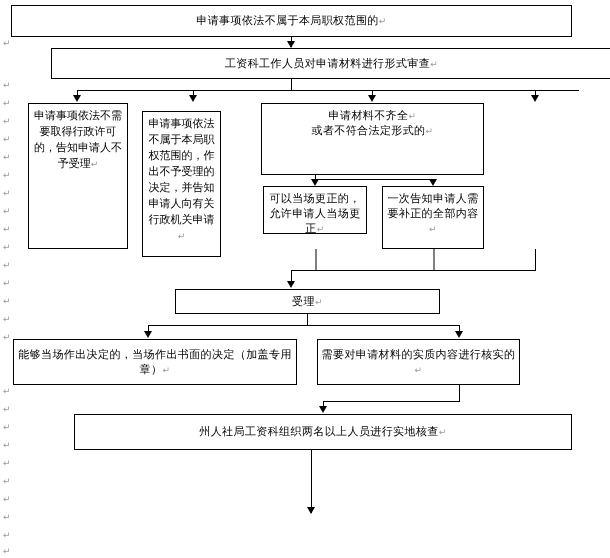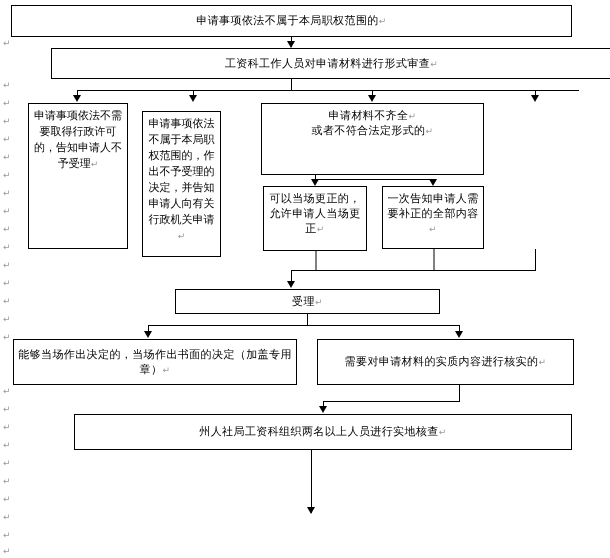--- a/index.html
+++ b/index.html
@@ -131,21 +131,21 @@
   </div>
 
 
   <div class="ln h" style="left:315px;top:179px;width:118px;"></div>
   <div class="ln v" style="left:315px;top:175px;height:4px;"></div>
   <div class="ln v" style="left:315px;top:179px;height:3px;"></div>
   <div class="arrow" style="left:311px;top:179px;"></div>
   <div class="ln v" style="left:433px;top:179px;height:3px;"></div>
   <div class="arrow" style="left:429px;top:179px;"></div>
 
-  <div class="box top-align" style="left:263px;top:186px;width:104px;height:65px;">
+  <div class="box top-align" style="left:263px;top:186px;width:104px;height:48px;">
     <span class="txt"><span>可以当场更正的，允许申请人当场更正</span><span class="pc">↵</span></span>
   </div>
 
   <div class="box top-align" style="left:382px;top:186px;width:102px;height:63px;">
     <span class="txt"><span>一次告知申请人需要补正的全部内容</span><span class="pc">↵</span></span>
   </div>
 
   <div class="ln grey" style="left:315px;top:249px;height:21px;"></div>
   <div class="ln grey" style="left:433px;top:249px;height:21px;"></div>
   <div class="ln v" style="left:535px;top:249px;height:21px;"></div>
@@ -161,21 +161,21 @@
   <div class="ln h" style="left:148px;top:325px;width:311px;"></div>
   <div class="ln v" style="left:148px;top:325px;height:9px;"></div>
   <div class="arrow" style="left:144px;top:331px;"></div>
   <div class="ln v" style="left:459px;top:325px;height:9px;"></div>
   <div class="arrow" style="left:455px;top:331px;"></div>
 
   <div class="box" style="left:13px;top:339px;width:284px;height:46px;">
     <span class="txt"><span>能够当场作出决定的，当场作出书面的决定（加盖专用章）</span><span class="pc">↵</span></span>
   </div>
 
-  <div class="box" style="left:317px;top:339px;width:257px;height:46px;">
+  <div class="box" style="left:317px;top:339px;width:203px;height:46px;">
     <span class="txt"><span>需要对申请材料的实质内容进行核实的</span><span class="pc">↵</span></span>
   </div>
 
   <div class="ln v" style="left:459px;top:385px;height:16px;"></div>
   <div class="ln h" style="left:323px;top:401px;width:137px;"></div>
   <div class="ln v" style="left:323px;top:401px;height:8px;"></div>
   <div class="arrow" style="left:319px;top:406px;"></div>
 
   <div class="box" style="left:74px;top:414px;width:498px;height:36px;">
     <span class="txt"><span>州人社局工资科组织两名以上人员进行实地核查</span><span class="pc">↵</span></span>

